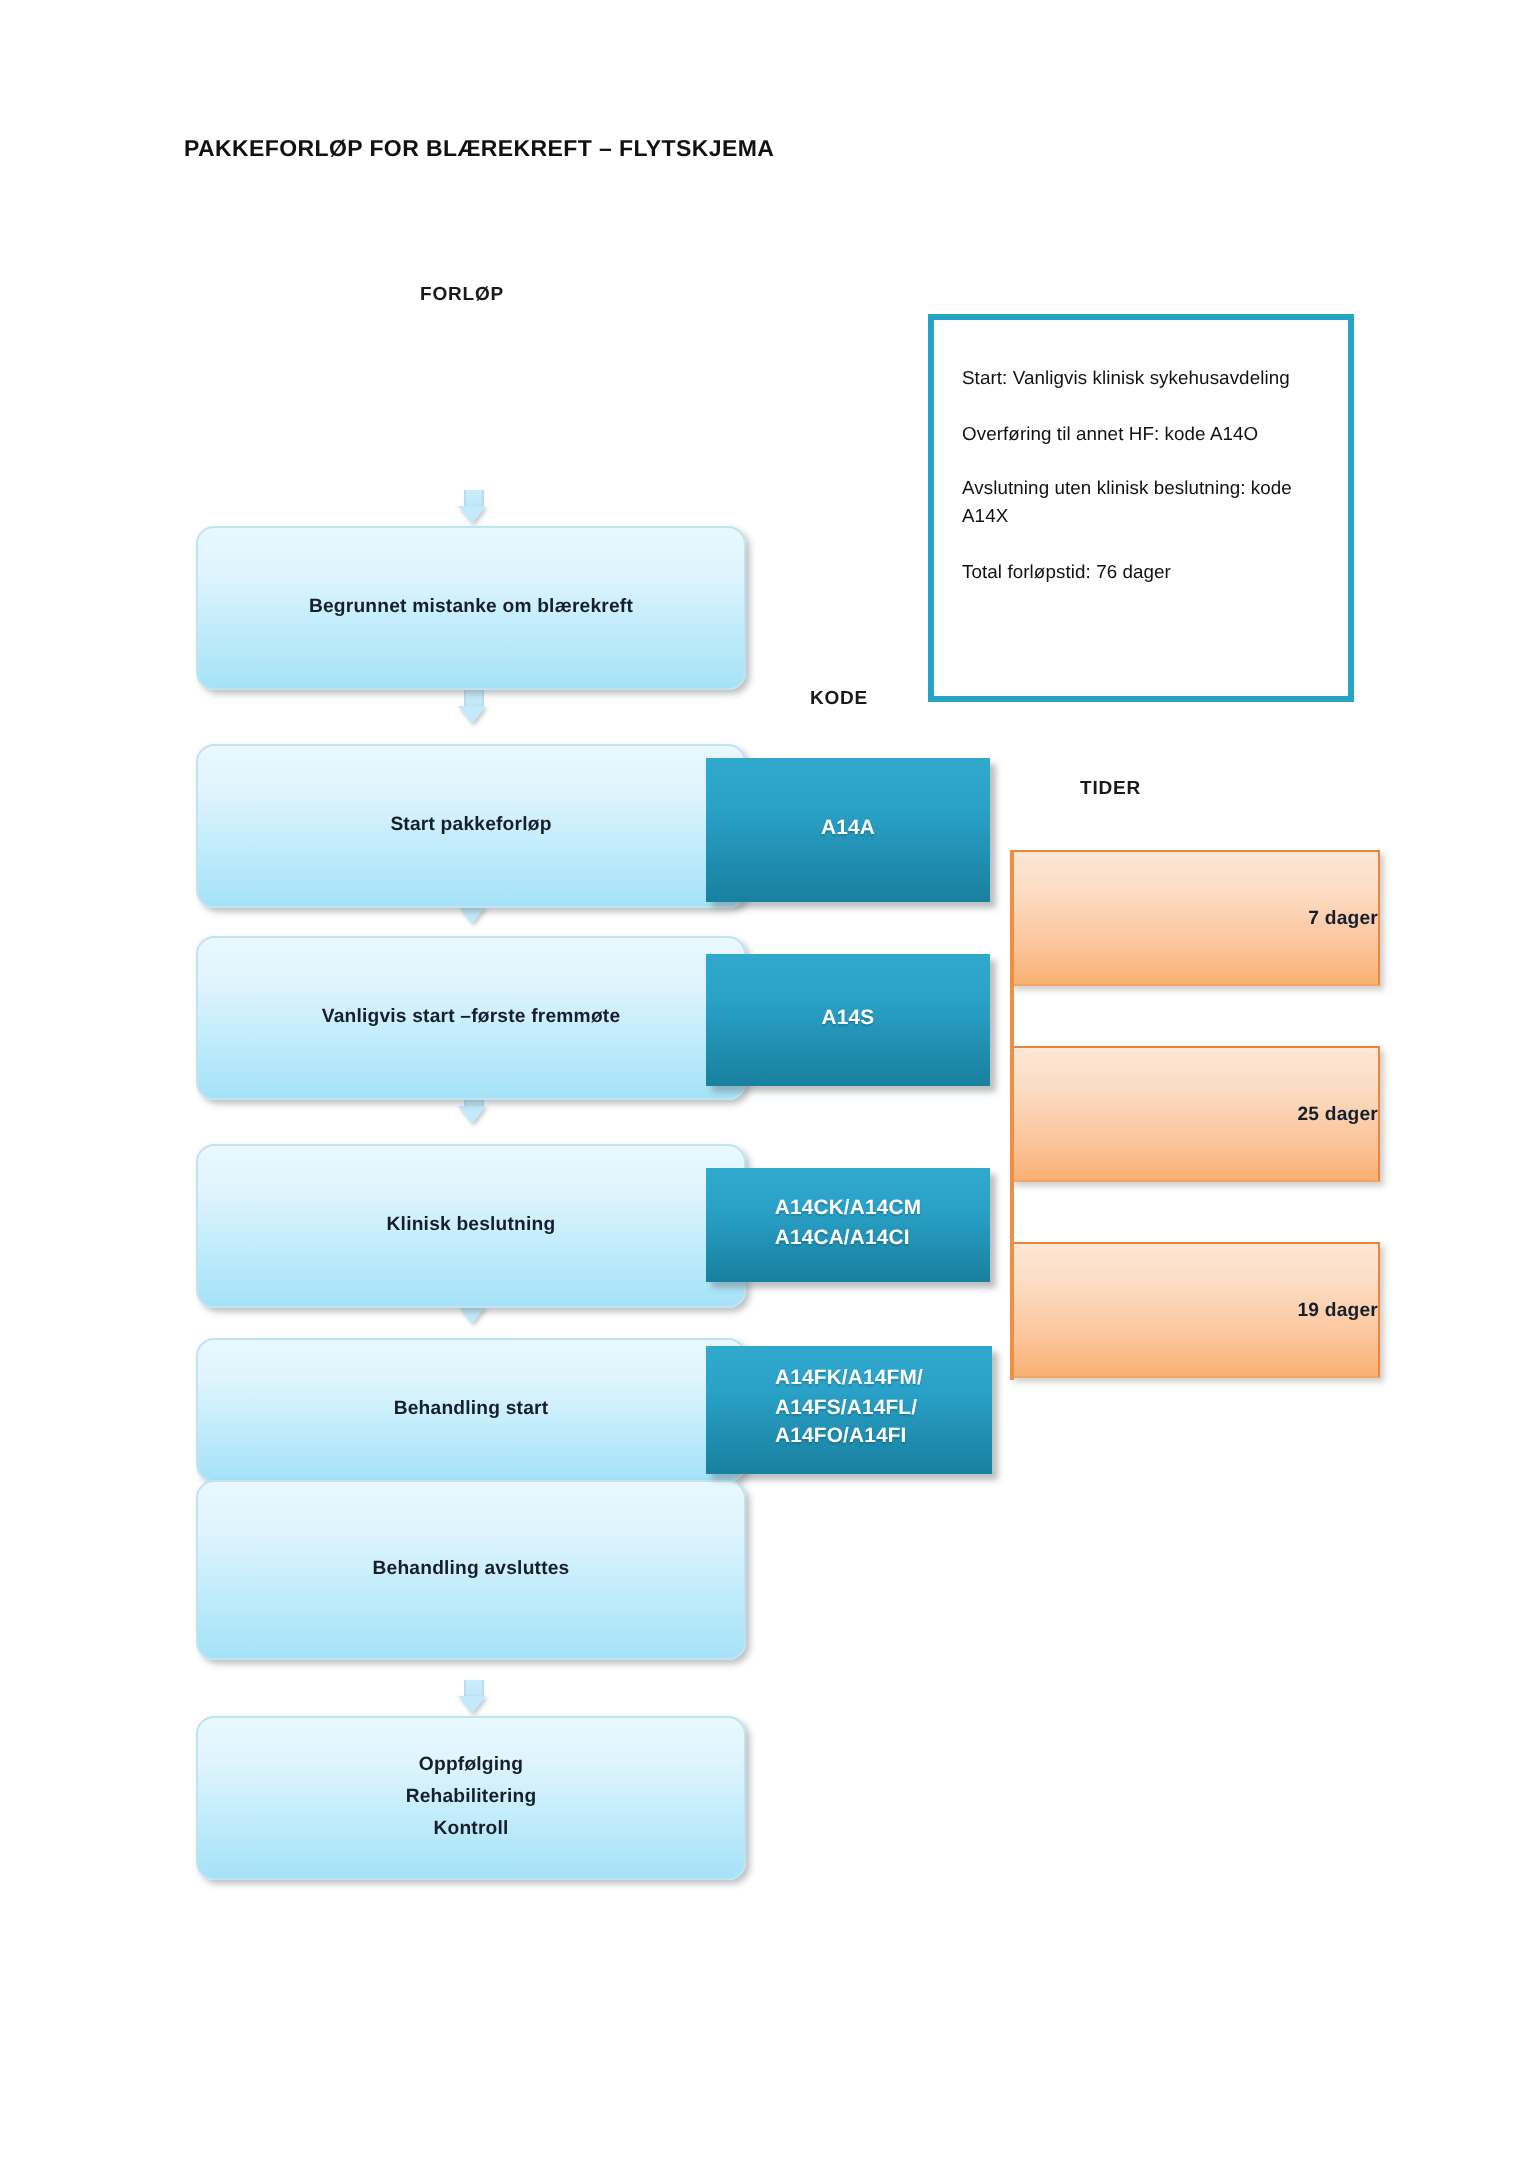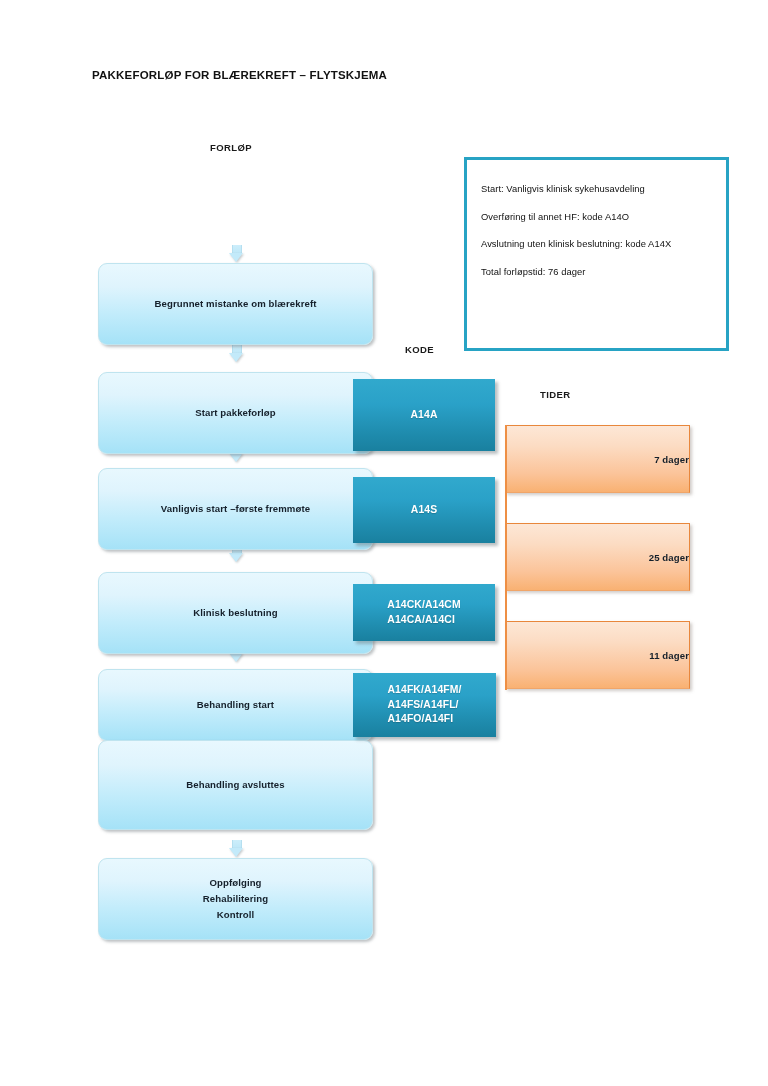--- a/index.html
+++ b/index.html
@@ -83,21 +83,21 @@
     letter-spacing:.1px;
   }
   
   .timespine{
     position:absolute;left:505px;width:2px;
     background:#ee8f44;z-index:5;
   }
 
   
   .legend{
-    position:absolute;left:464px;top:157px;width:265px;height:194px;
+    position:absolute;left:464px;top:157px;width:213px;height:194px;
     background:#ffffff;border:3px solid #27a3c4;
     box-sizing:border-box;z-index:7;
     padding:22px 16px 0 14px;
   }
   .legend p{
     margin:0 0 14px 0;
     font-size:9.4px;color:#111111;line-height:1.45;letter-spacing:.05px;
   }
   .legend p:last-child{margin-bottom:0;}
 </style>
@@ -143,21 +143,21 @@
 
   <div class="timespine" style="top:425px;height:265px;"></div>
 
   <div class="timebox" style="top:425px;height:68px;">
     <span class="txt">7 dager</span>
   </div>
   <div class="timebox" style="top:523px;height:68px;">
     <span class="txt">25 dager</span>
   </div>
   <div class="timebox" style="top:621px;height:68px;">
-    <span class="txt">11 dager</span>
+    <span class="txt">19 dager</span>
   </div>
 
   <div class="flowbox" style="top:263px;height:82px;">
     <span class="txt">Begrunnet mistanke om blærekreft</span>
   </div>
   <div class="flowbox" style="top:372px;height:82px;">
     <span class="txt">Start pakkeforløp</span>
   </div>
   <div class="flowbox" style="top:468px;height:82px;">
     <span class="txt">Vanligvis start –første fremmøte</span>

